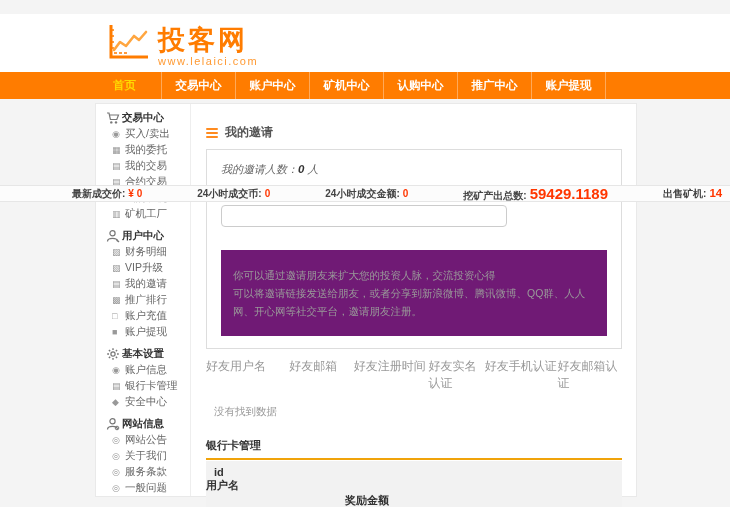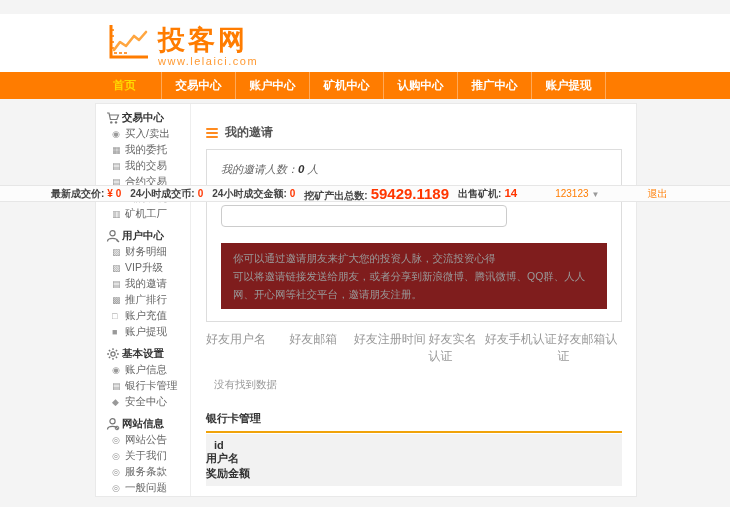--- a/index.html
+++ b/index.html
@@ -33,30 +33,30 @@
   .main{position:absolute;left:96px;right:0;top:0;bottom:0;padding:20px 14px 0 14px;box-sizing:border-box;}
   .page-title-row{display:flex;align-items:center;}
   .menu-icon{display:inline-flex;flex-direction:column;justify-content:space-between;width:12px;height:10px;margin-right:7px;}
   .menu-icon i{display:block;height:2px;background:#ff8b1f;border-radius:1px;}
   .page-title{font-size:12px;font-weight:bold;color:#555;}
   .panel{border:1px solid #ddd;margin-top:8px;padding:12px 14px;}
   .count-line{font-size:11px;color:#666;font-style:italic;}
   .count-line b{color:#333;font-size:11.5px;}
   .link-label{font-size:11px;color:#666;margin-top:9px;}
   .link-input{display:block;margin-top:4px;width:268px;height:20px;border:1px solid #ccc;border-radius:4px;padding:0 8px;font-size:11px;color:#555;outline:none;font-family:inherit;}
-  .tipbox{margin-top:16px;background:#7f1d1d;padding:6px 12px;font-size:10.5px;color:#999;line-height:18px;}
+  .tipbox{margin-top:23px;background:#701a75;padding:16px 12px;font-size:10.5px;color:#999;line-height:18px;}
   .section-title{margin-top:12px;font-size:11px;font-weight:bold;color:#333;padding-bottom:5px;border-bottom:2px solid #f0a30a;}
   .thead{display:flex;padding:9px 0 6px 0;}
   .thead .cell{font-size:12px;color:#999;}
   .empty-row{font-size:10.5px;color:#999;padding:7px 0 7px 8px;}
   .thead2{display:flex;background:#f2f2f2;padding:5px 0;margin-top:1px;flex-direction:column;}
   .thead2 .cell{font-size:11px;font-weight:bold;color:#333;}
   .thead2 .cell:first-child{padding-left:8px;box-sizing:border-box;}
   
-  .ticker{position:absolute;left:0;right:0;top:185px;height:15px;background:#fcfcfc;border-top:1px solid #e6e6e6;border-bottom:1px solid #e6e6e6;display:flex;align-items:center;padding-left:51px;box-sizing:content-box;z-index:50;font-size:10px;color:#444;white-space:nowrap;}
+  .ticker{position:absolute;left:0;right:0;top:185px;height:15px;background:#fcfcfc;border-top:1px solid #e6e6e6;border-bottom:1px solid #e6e6e6;display:flex;align-items:center;padding-left:72px;box-sizing:content-box;z-index:50;font-size:10px;color:#444;white-space:nowrap;gap:46px;}
   .tstat{margin-right:9px;}
   .tstat .tlabel{font-weight:bold;color:#444;}
   .tstat b{color:#ff3600;font-weight:bold;margin-left:3px;}
   .tstat.big b{font-size:15px;}
   .tstat.medium b{font-size:11.5px;}
   .ticker-right{margin-left:auto;display:flex;align-items:center;}
   .t-user{color:#ff7c00;cursor:pointer;margin-left:29px;}
   .caret{color:#999;font-size:8px;margin-left:3px;}
   .t-logout{color:#ff7c00;cursor:pointer;margin-left:48px;margin-right:112px;}
 </style>
@@ -250,21 +250,21 @@
           <span class="cell" style="width: 13.5%;">好友实名认证</span>
           <span class="cell" style="width: 17.5%;">好友手机认证</span>
           <span class="cell" style="width: 15.5%;">好友邮箱认证</span>
         </div>
       <div class="empty-row">没有找到数据</div>
 
       <div class="section-title">银行卡管理</div>
       <div class="thead2" id="thead2">
           <span class="cell" style="width: 20%;">id</span>
           <span class="cell" style="width: 36%;">用户名</span>
-          <span class="cell" style="width: 44%;">奖励金额</span>
+          <span class="cell" style="width: 44%; text-align: right;">奖励金额</span>
         </div>
     </div>
   </div>
 
   <div class="ticker" id="ticker">
       <span class="tstat normal"><span class="tlabel">最新成交价:</span><b>¥ 0</b></span>
       <span class="tstat normal"><span class="tlabel">24小时成交币:</span><b>0</b></span>
       <span class="tstat normal"><span class="tlabel">24小时成交金额:</span><b>0</b></span>
       <span class="tstat big"><span class="tlabel">挖矿产出总数:</span><b>59429.1189</b></span>
       <span class="tstat medium"><span class="tlabel">出售矿机:</span><b>14</b></span>

